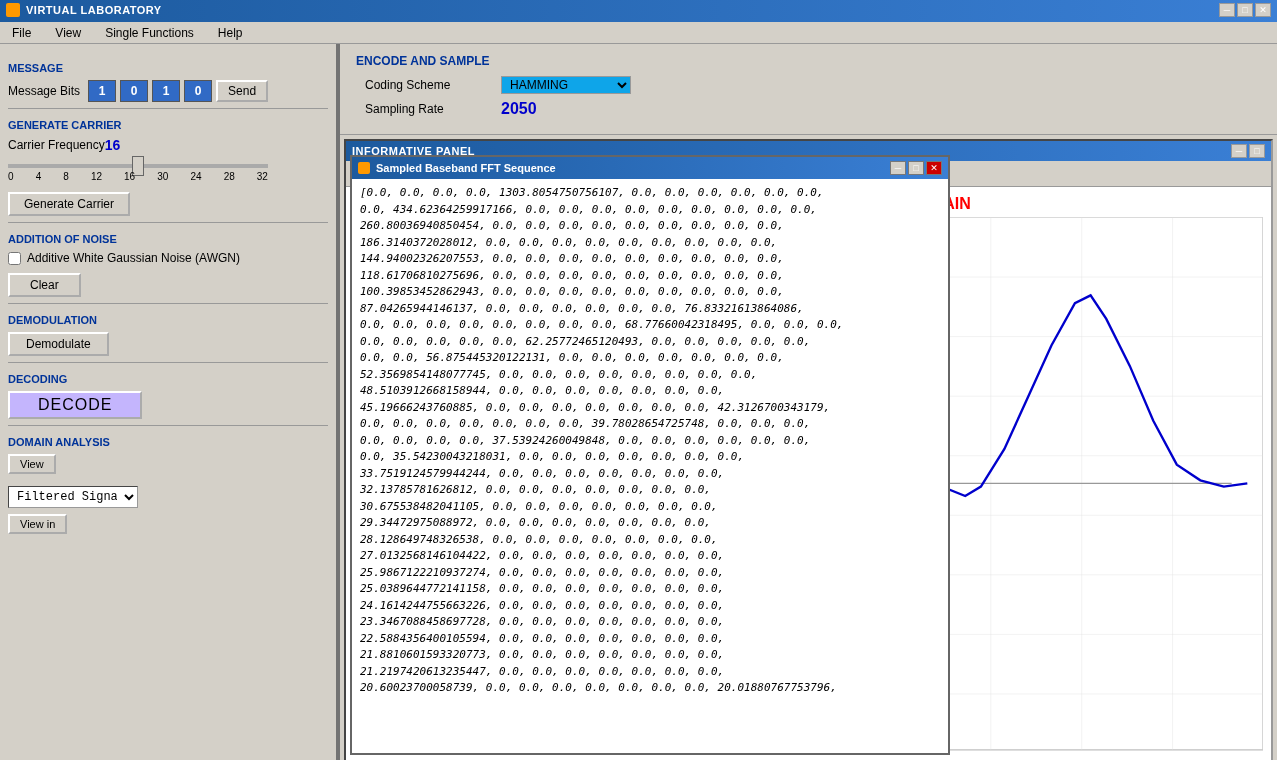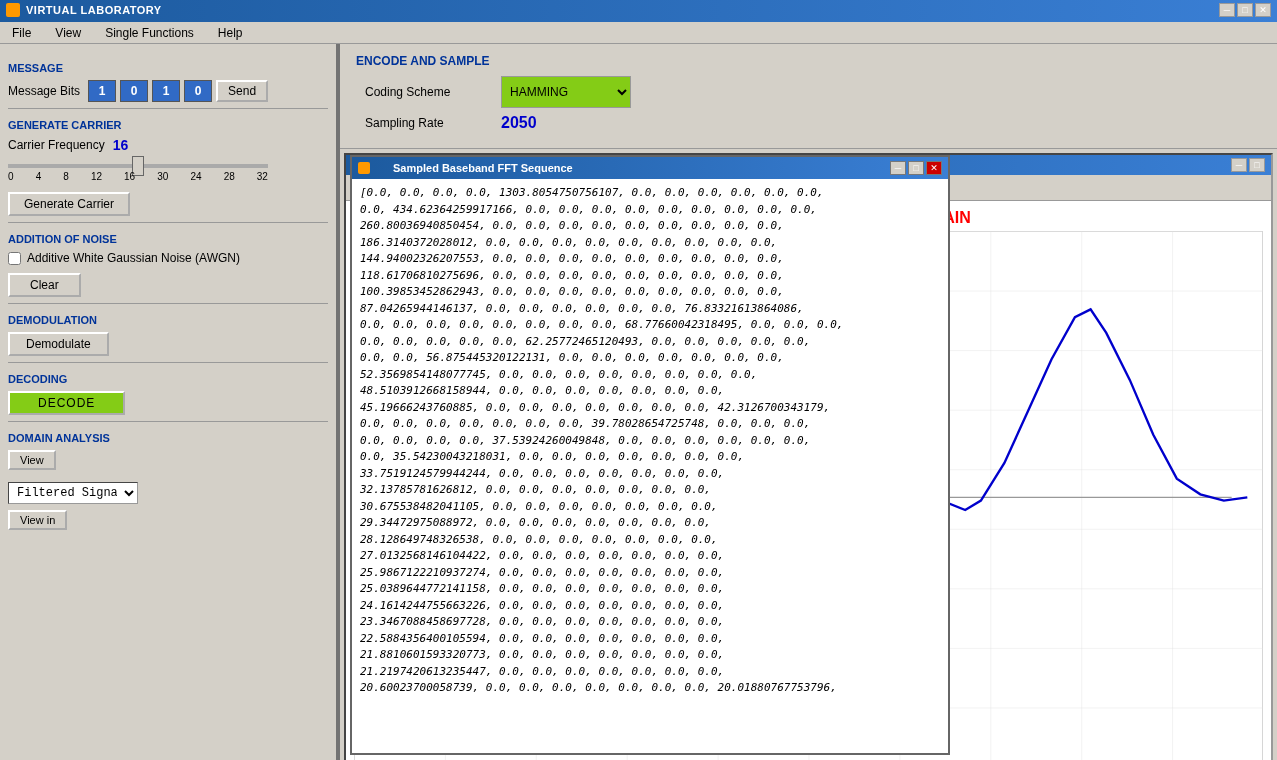--- a/index.html
+++ b/index.html
@@ -120,21 +120,21 @@
       border: 2px outset #fff;
       padding: 2px 10px;
       font-size: 12px;
       cursor: pointer;
     }
 
     
     .carrier-row {
       display: flex;
       align-items: center;
-      gap: 8px;
+      gap: 0;
       margin-bottom: 4px;
     }
     .carrier-value {
       color: #0000cc;
       font-size: 14px;
       font-weight: bold;
     }
     .slider-container {
       margin: 4px 0 6px 0;
     }
@@ -174,24 +174,24 @@
 
     .demodulate-btn {
       background: #d4d0c8;
       border: 2px outset #fff;
       padding: 3px 16px;
       font-size: 12px;
       cursor: pointer;
     }
 
     .decode-btn {
-      background: #84cc16;
+      background: #c4b5fd;
       border: 2px outset #fff;
       padding: 3px 28px;
-      font-size: 12px;
+      font-size: 16px;
       cursor: pointer;
       letter-spacing: 1px;
     }
 
     .domain-section {
       margin-top: 8px;
     }
     .view-btn-small {
       background: #d4d0c8;
       border: 2px outset #fff;
@@ -233,23 +233,23 @@
       align-items: center;
       gap: 16px;
       margin-bottom: 6px;
       margin-left: 9px;
     }
     .encode-label {
       font-size: 12px;
       width: 120px;
     }
     .coding-select {
-      background: #84cc16;
+      background: #0ea5e9;
       border: 1px solid #999;
-      padding: 7px 4px;
+      padding: 0 4px;
       font-size: 12px;
       width: 130px;
     }
     .sampling-value {
       color: #0000cc;
       font-weight: bold;
       font-size: 16px;
     }
 
     
@@ -568,21 +568,21 @@
         </svg>
       </div>
     </div>
 
   </div>
 
 </div>
 
 <div class="popup-window">
   <div class="popup-titlebar">
-    <div style="display:flex;align-items:center;gap:23px;">
+    <div style="display:flex;align-items:center;gap:6px;">
       <div style="width:12px;height:12px;background:#ff9900;border-radius:2px;"></div>
       <span class="popup-title-text">Sampled Baseband FFT Sequence</span>
     </div>
     <div class="popup-controls">
       <div class="popup-btn">─</div>
       <div class="popup-btn">□</div>
       <div class="popup-btn popup-close-btn">✕</div>
     </div>
   </div>
   <div class="popup-content">

